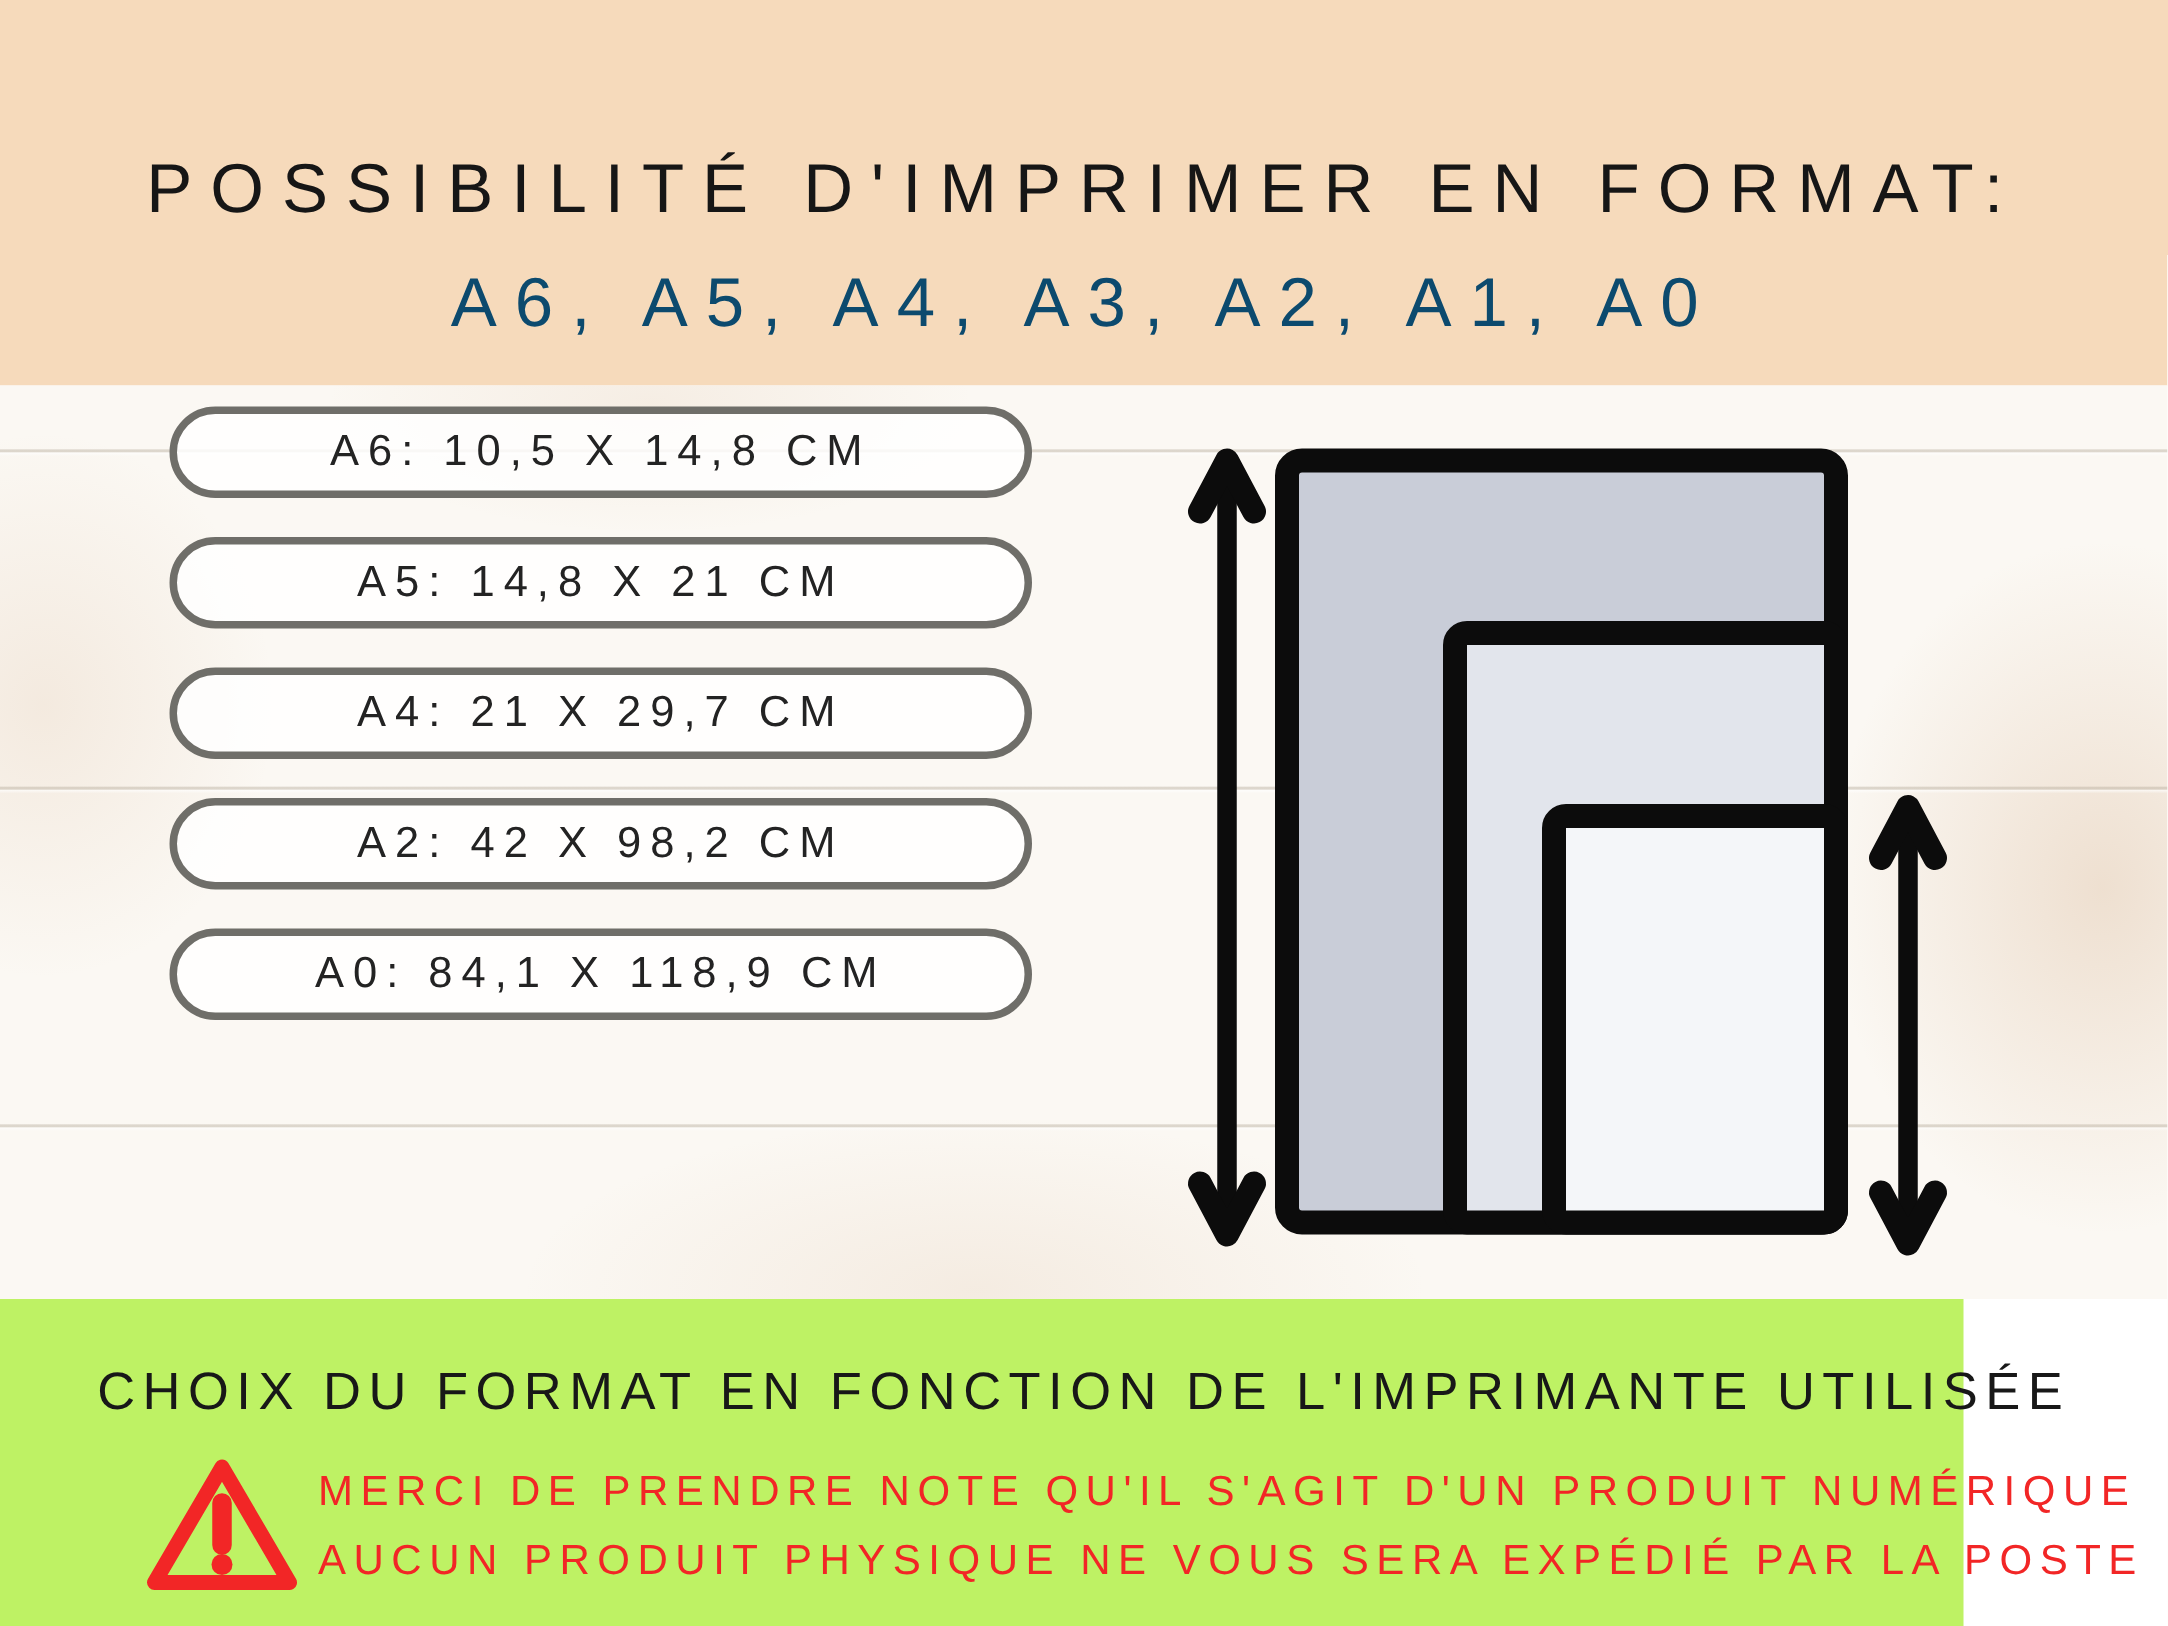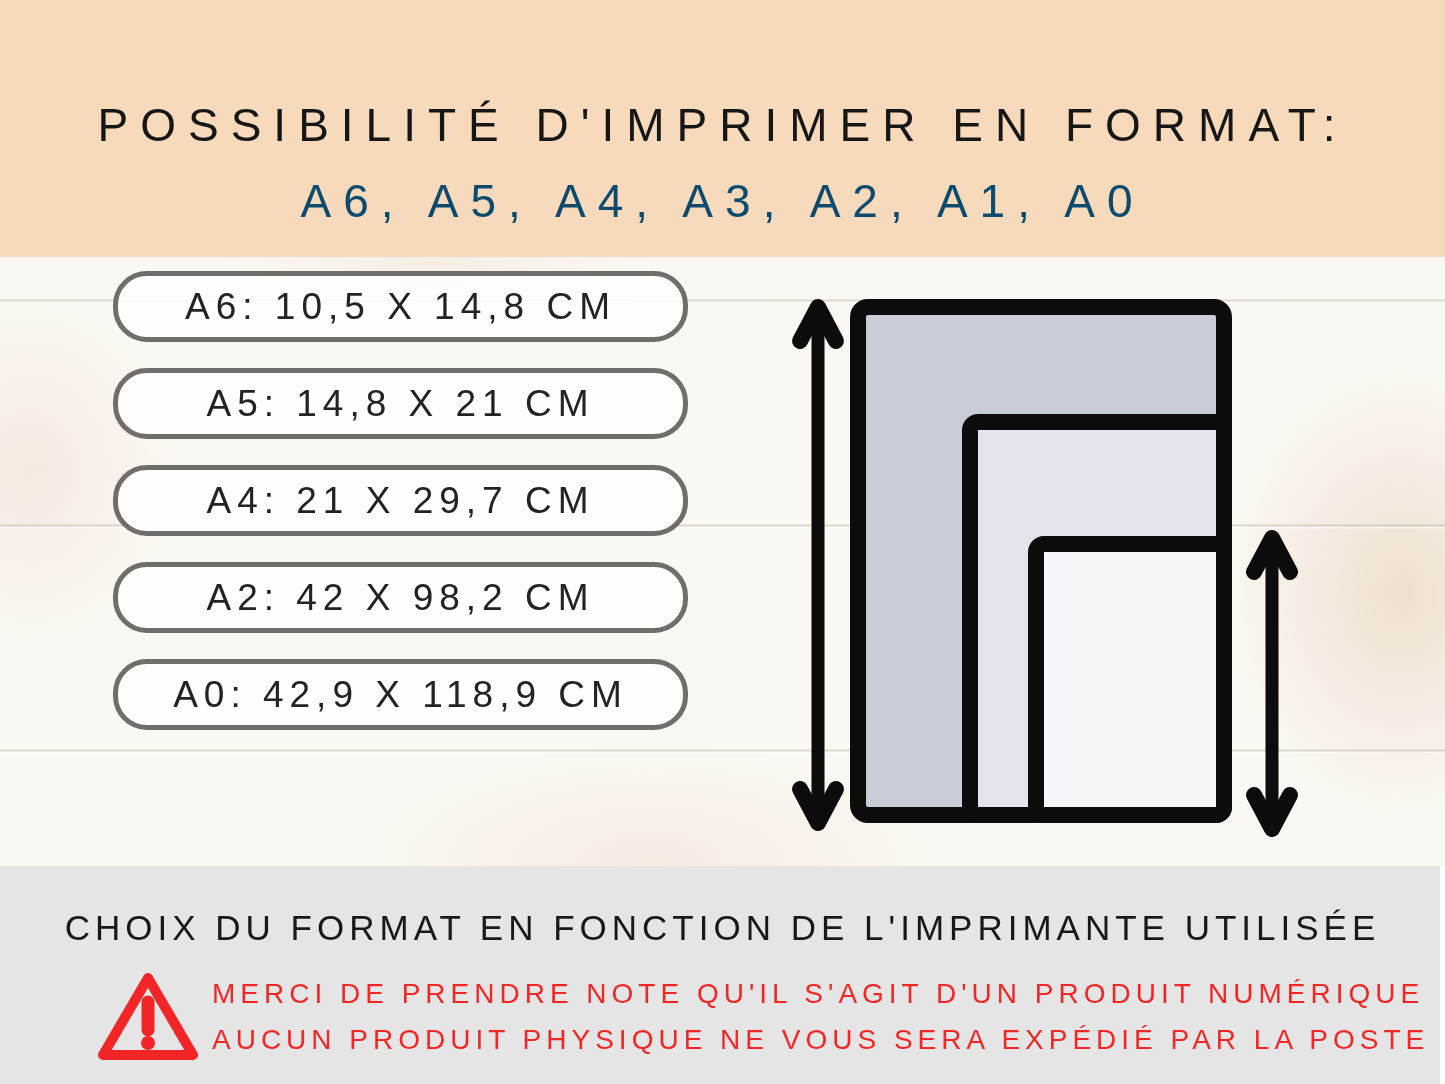--- a/index.html
+++ b/index.html
@@ -29,31 +29,31 @@
       radial-gradient(ellipse 260px 330px at 97% 55%, rgba(205,160,118,0.28), rgba(205,160,118,0) 70%),
       radial-gradient(ellipse 220px 260px at 2% 35%, rgba(205,160,118,0.16), rgba(205,160,118,0) 70%),
       radial-gradient(ellipse 420px 160px at 45% 99%, rgba(205,160,118,0.14), rgba(205,160,118,0) 72%),
       radial-gradient(ellipse 300px 120px at 30% 2%, rgba(205,160,118,0.12), rgba(205,160,118,0) 72%);
   }
   .pill-list{
     position:absolute; left:113px; top:14px;
     display:flex; flex-direction:column; gap:26px;
   }
   .pill{
-    box-sizing:border-box; width:575px; height:71px;
+    box-sizing:border-box; width:575px; height:61px;
     border:5px solid #6f6e69; border-radius:34px;
     background:rgba(255,255,255,0.82);
     display:flex; align-items:center; justify-content:center;
-    font-size:37px; letter-spacing:6px; color:#232323; white-space:nowrap;
+    font-size:29px; letter-spacing:6px; color:#232323; white-space:nowrap;
   }
   .diagram{ position:absolute; left:780px; top:24px; width:560px; height:560px; }
   
   .band-bot{
-    position:absolute; left:0; top:866px; width:1440px; height:218px;
-    background:#e5e5e5;
+    position:absolute; left:0; top:866px; width:1309px; height:218px;
+    background:#bef264;
   }
   .choice-heading{
     position:absolute; left:0; top:42px; width:1445px; text-align:center;
     font-size:35px; letter-spacing:5px; color:#181818; white-space:nowrap;
   }
   .warning-row{
     position:absolute; left:96px; top:103px;
     display:flex; align-items:center; gap:12px;
   }
   .warning-icon{ width:104px; height:96px; flex:0 0 auto; }
@@ -72,21 +72,21 @@
     <div class="title-line" style="color: #0c4a6e;">A6, A5, A4, A3, A2, A1, A0</div>
   </header>
 
   <section class="band-mid">
 
     <div class="pill-list">
       <div class="pill">A6: 10,5 X 14,8 CM</div>
       <div class="pill">A5: 14,8 X 21 CM</div>
       <div class="pill">A4: 21 X 29,7 CM</div>
       <div class="pill">A2: 42 X 98,2 CM</div>
-      <div class="pill">A0: 42,9 X 118,9 CM</div>
+      <div class="pill">A0: 84,1 X 118,9 CM</div>
     </div>
 
     <svg class="diagram" viewBox="0 0 560 560">
 
       <g stroke="#0c0c0c" stroke-linecap="round" stroke-linejoin="round" fill="none">
         <line x1="38" y1="30" x2="38" y2="538" stroke-width="13"></line>
         <path d="M20 60 L38 26 L56 60" stroke-width="16"></path>
         <path d="M20 508 L38 542 L56 508" stroke-width="16"></path>
       </g>
 

